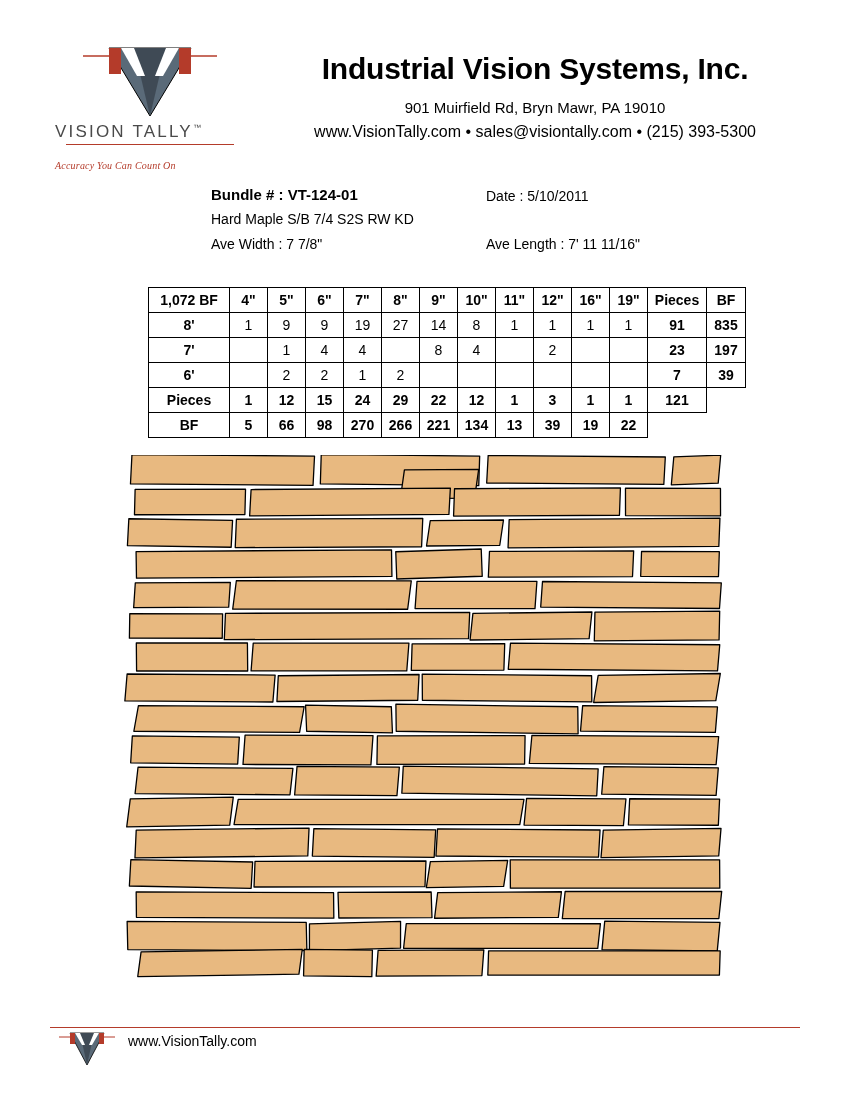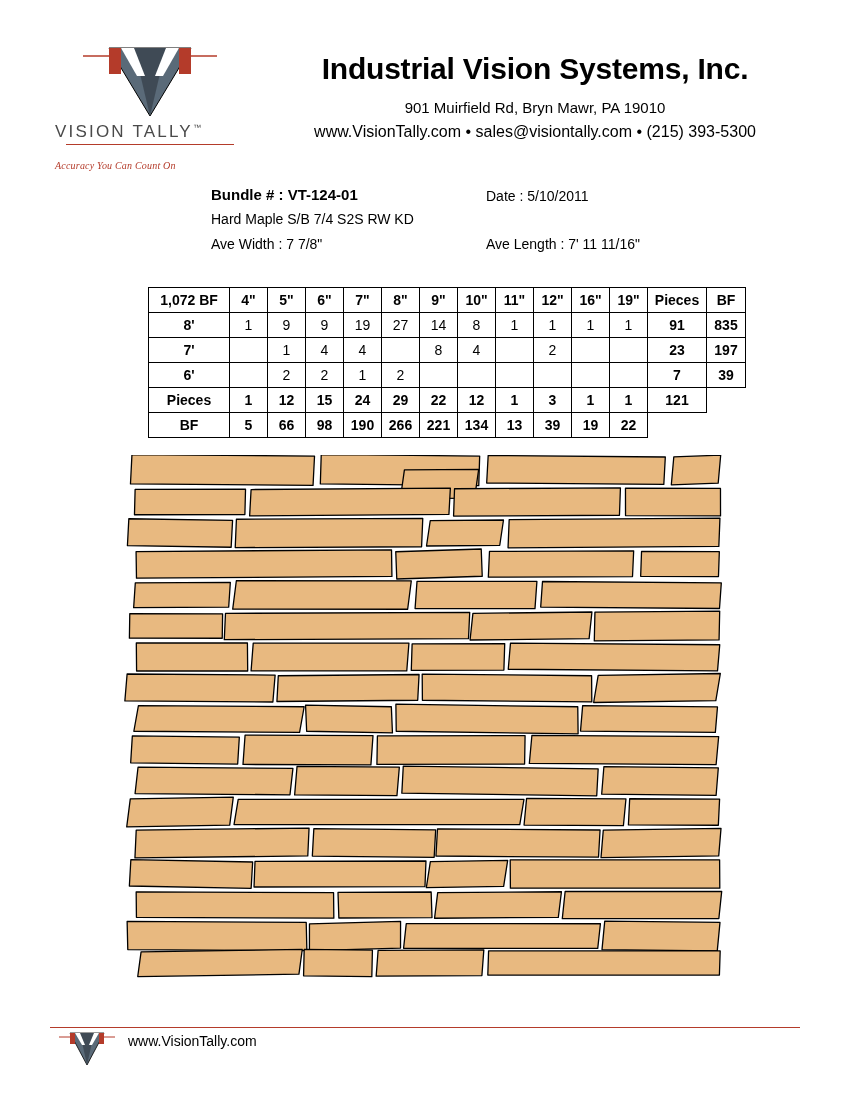--- a/index.html
+++ b/index.html
@@ -302,21 +302,21 @@
           <td class="sz">1</td>
           <td class="sz">1</td>
           <td class="pieces-col">121</td>
           <td class="bf-col noborder"></td>
         </tr>
         <tr>
           <td class="lead">BF</td>
           <td class="sz">5</td>
           <td class="sz">66</td>
           <td class="sz">98</td>
-          <td class="sz">190</td>
+          <td class="sz">270</td>
           <td class="sz">266</td>
           <td class="sz">221</td>
           <td class="sz">134</td>
           <td class="sz">13</td>
           <td class="sz">39</td>
           <td class="sz">19</td>
           <td class="sz">22</td>
           <td class="pieces-col noborder"></td>
           <td class="bf-col noborder"></td>
         </tr>

